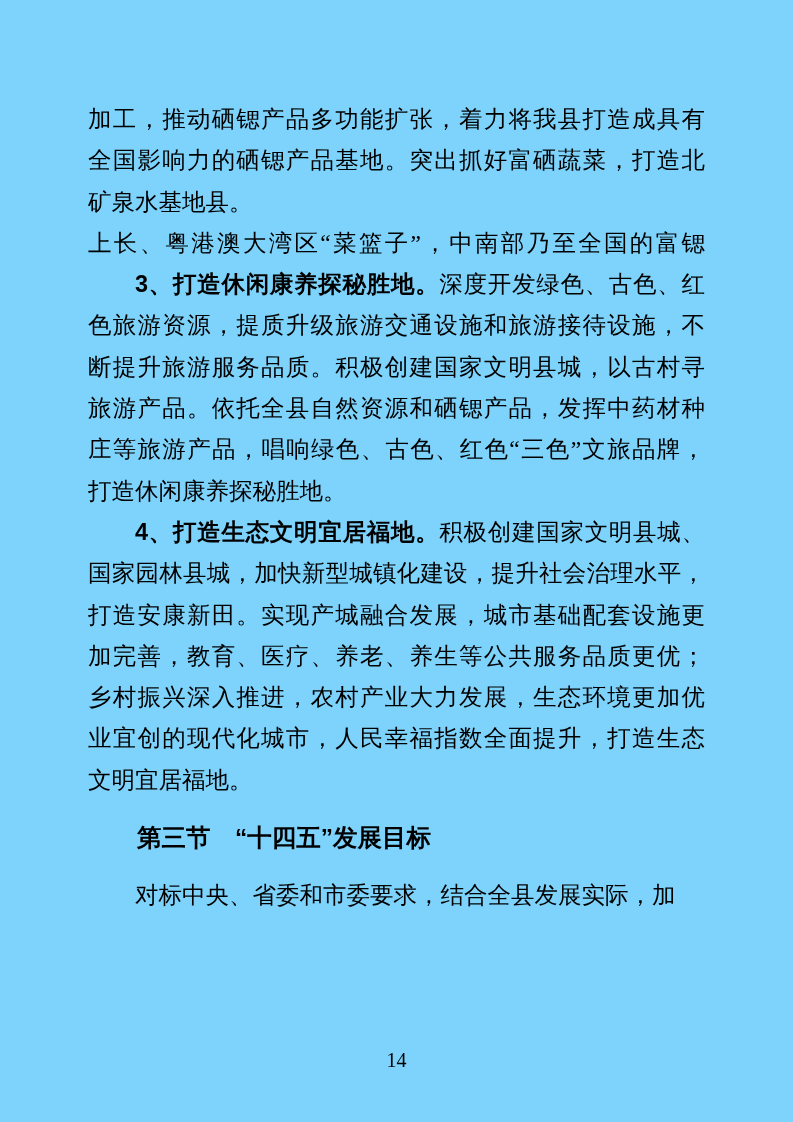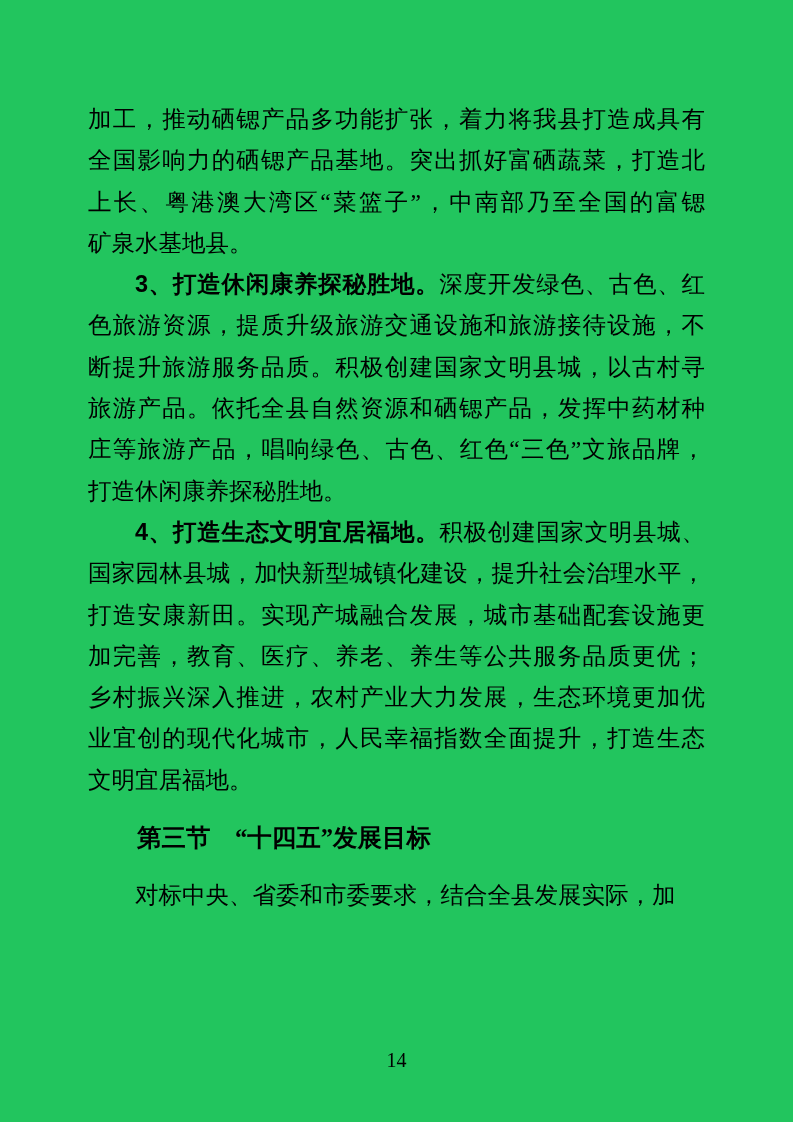--- a/index.html
+++ b/index.html
@@ -4,21 +4,21 @@
 <style>
   html, body {
     margin: 0;
     padding: 0;
     background: #ffffff;
   }
   .page {
     position: relative;
     width: 793px;
     height: 1122px;
-    background: #22c55e;
+    background: #7dd3fc;
     color: #000000;
     font-family: "Liberation Serif", "DejaVu Serif", serif;
     overflow: hidden;
   }
   .doc-body {
     position: absolute;
     left: 88px;
     top: 99px;
     width: 617px;
   }
@@ -36,21 +36,21 @@
   .b {
     font-weight: 700;
     font-family: "Liberation Sans", "DejaVu Sans", sans-serif;
   }
   .heading {
     margin: 16px 0 0 0;
     padding-left: 49px;
     font-size: 24.5px;
     line-height: 41.3px;
     font-weight: 700;
-    font-family: Liberation Serif, serif;
+    font-family: Liberation Sans, sans-serif;
     color: #000000;
   }
   .heading + .paragraph { margin-top: 17px; }
   .pageno {
     position: absolute;
     top: 1048px;
     left: 0;
     width: 100%;
     text-align: center;
     font-size: 20px;
@@ -60,22 +60,22 @@
   }
 </style>
 </head>
 <body>
 
 <div class="page">
   <div class="doc-body">
       <div class="paragraph">
         <div class="line"><span class="">加工，推动硒锶产品多功能扩张，着力将我县打造成具有</span></div>
         <div class="line"><span class="">全国影响力的硒锶产品基地。突出抓好富硒蔬菜，打造北</span></div>
+        <div class="line plast"><span class="">矿泉水基地县。</span></div>
         <div class="line"><span class="">上长、粤港澳大湾区“菜篮子”，中南部乃至全国的富锶</span></div>
-        <div class="line plast"><span class="">矿泉水基地县。</span></div>
       </div>
       <div class="paragraph">
         <div class="line indent"><span class="b">3、打造休闲康养探秘胜地。</span><span class="">深度开发绿色、古色、红</span></div>
         <div class="line"><span class="">色旅游资源，提质升级旅游交通设施和旅游接待设施，不</span></div>
         <div class="line"><span class="">断提升旅游服务品质。积极创建国家文明县城，以古村寻</span></div>
         <div class="line"><span class="">旅游产品。依托全县自然资源和硒锶产品，发挥中药材种</span></div>
         <div class="line"><span class="">庄等旅游产品，唱响绿色、古色、红色“三色”文旅品牌，</span></div>
         <div class="line plast"><span class="">打造休闲康养探秘胜地。</span></div>
       </div>
       <div class="paragraph">

